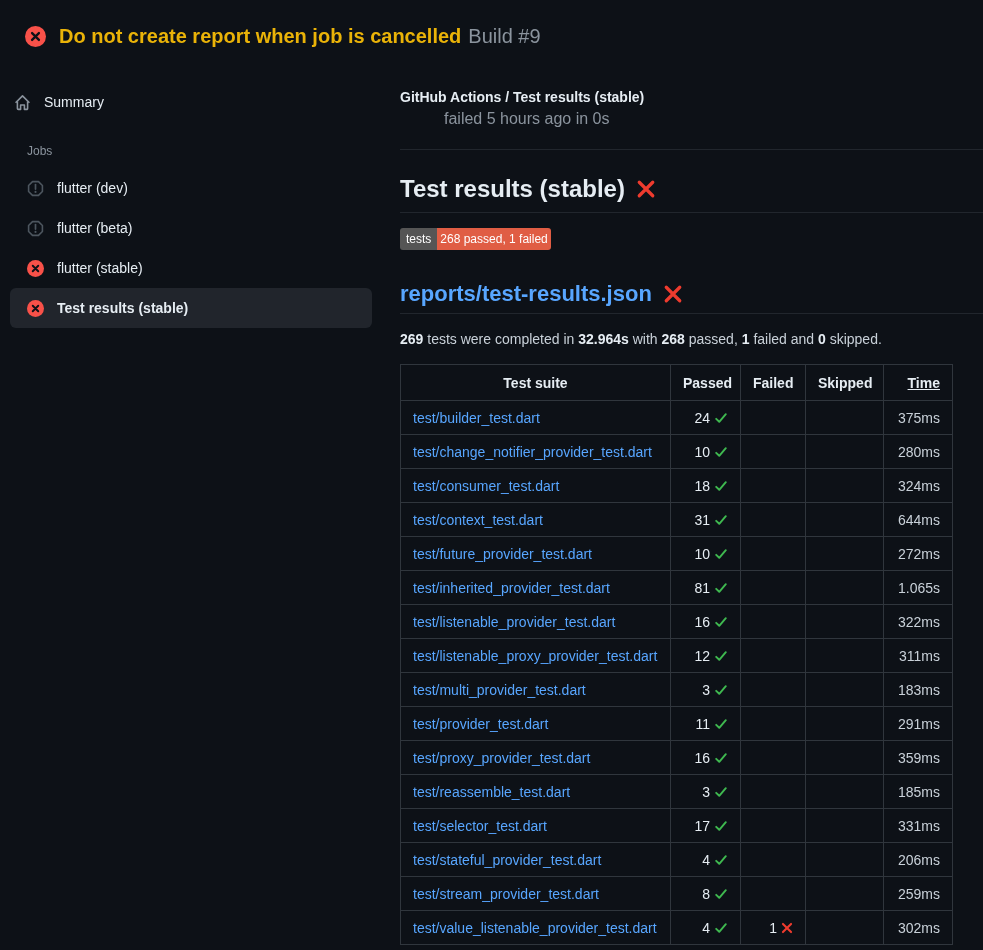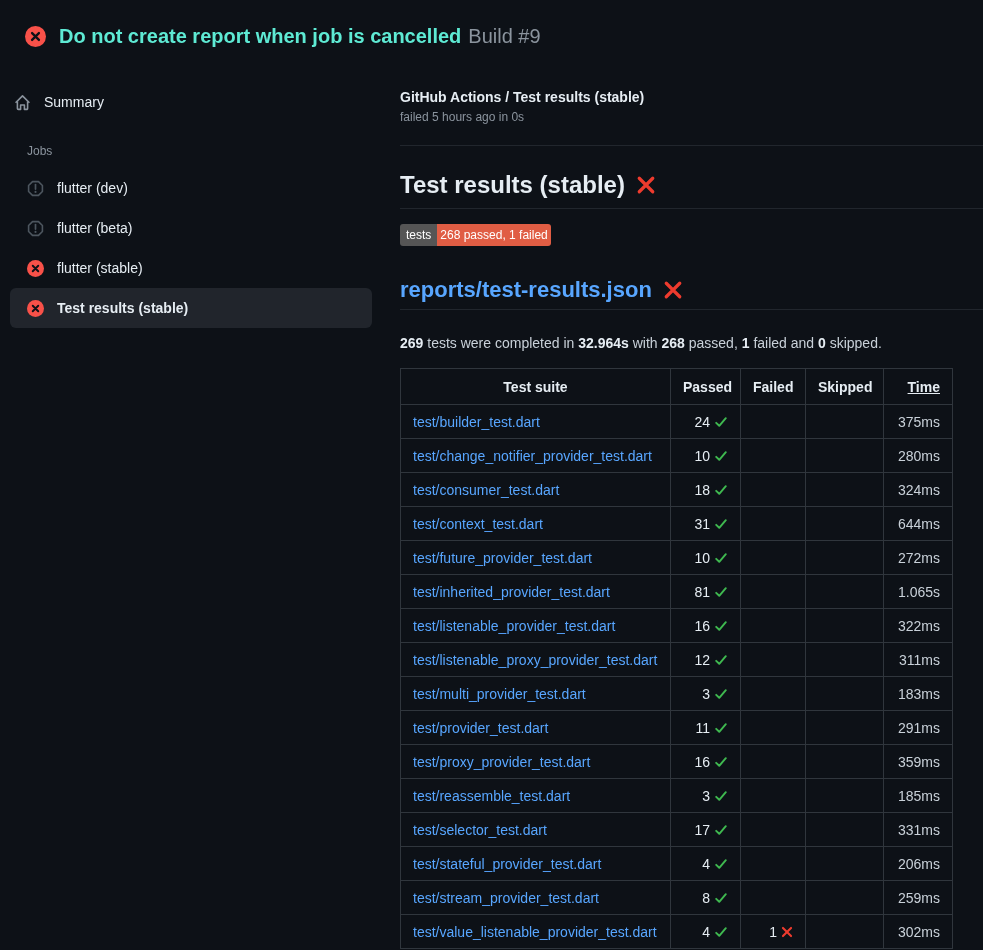--- a/index.html
+++ b/index.html
@@ -15,21 +15,21 @@
     display: flex; align-items: center;
     padding: 17px 0 0 25px;
     height: 56px;
   }
   .status-circle {
     width: 21px; height: 21px; flex: 0 0 21px;
     display: inline-flex;
   }
   .top-title {
     margin-left: 13px;
-    font-size: 20px; font-weight: 700; color: #5eead4;
+    font-size: 20px; font-weight: 700; color: #eab308;
     white-space: nowrap;
   }
   .top-build {
     margin-left: 7px;
     font-size: 20px; font-weight: 400; color: #8b949e;
   }
   
   .content-row { display: flex; align-items: flex-start; }
   
   .sidebar { width: 400px; flex: 0 0 400px; padding-top: 26px; }
@@ -51,21 +51,21 @@
     border-radius: 6px;
     font-size: 14px; color: #e6edf3;
     cursor: pointer;
   }
   .job-item.selected { background: rgba(177,186,196,0.12); font-weight: 700; }
   .job-icon { width: 17px; height: 17px; display: inline-flex; flex: 0 0 17px; }
   .job-label { margin-left: 13px; }
   
   .main { flex: 1; padding-top: 33px; }
   .breadcrumb { font-size: 14px; font-weight: 700; color: #e6edf3; }
-  .run-meta { margin-top: 5px; font-size: 12px; color: #8b949e; }
+  .run-meta { margin-top: 5px; font-size: 16px; color: #8b949e; margin-left: 44px; }
   .divider { border: none; border-top: 1px solid #21262d; margin: 0; }
   .divider-1 { margin-top: 21px; }
   .section-title {
     margin-top: 25px; padding-bottom: 9px;
     border-bottom: 1px solid #21262d;
     display: flex; align-items: center;
     font-size: 24px; font-weight: 700; color: #e6edf3;
   }
   .title-x { width: 20px; height: 20px; margin-left: 11px; display: inline-flex; }
   .badge {
@@ -77,21 +77,21 @@
   }
   .badge .badge-label { background: #555555; padding: 4px 6px; }
   .badge .badge-value { background: #e05d44; padding: 4px 3px; }
   .report-title {
     margin-top: 31px; padding-bottom: 6px;
     border-bottom: 1px solid #21262d;
     display: flex; align-items: center;
     font-size: 22px; font-weight: 700; color: #58a6ff;
   }
   .report-title .link { color: #58a6ff; text-decoration: none; cursor: pointer; }
-  .summary-line { margin-top: 25px; font-size: 14px; color: #c9d1d9; }
+  .summary-line { margin-top: 17px; font-size: 14px; color: #c9d1d9; }
   .summary-line b { color: #e6edf3; }
   
   .results-table {
     margin-top: 17px;
     border-collapse: collapse;
     font-size: 14px;
     width: 552px;
     table-layout: fixed;
   }
   .results-table th, .results-table td {

